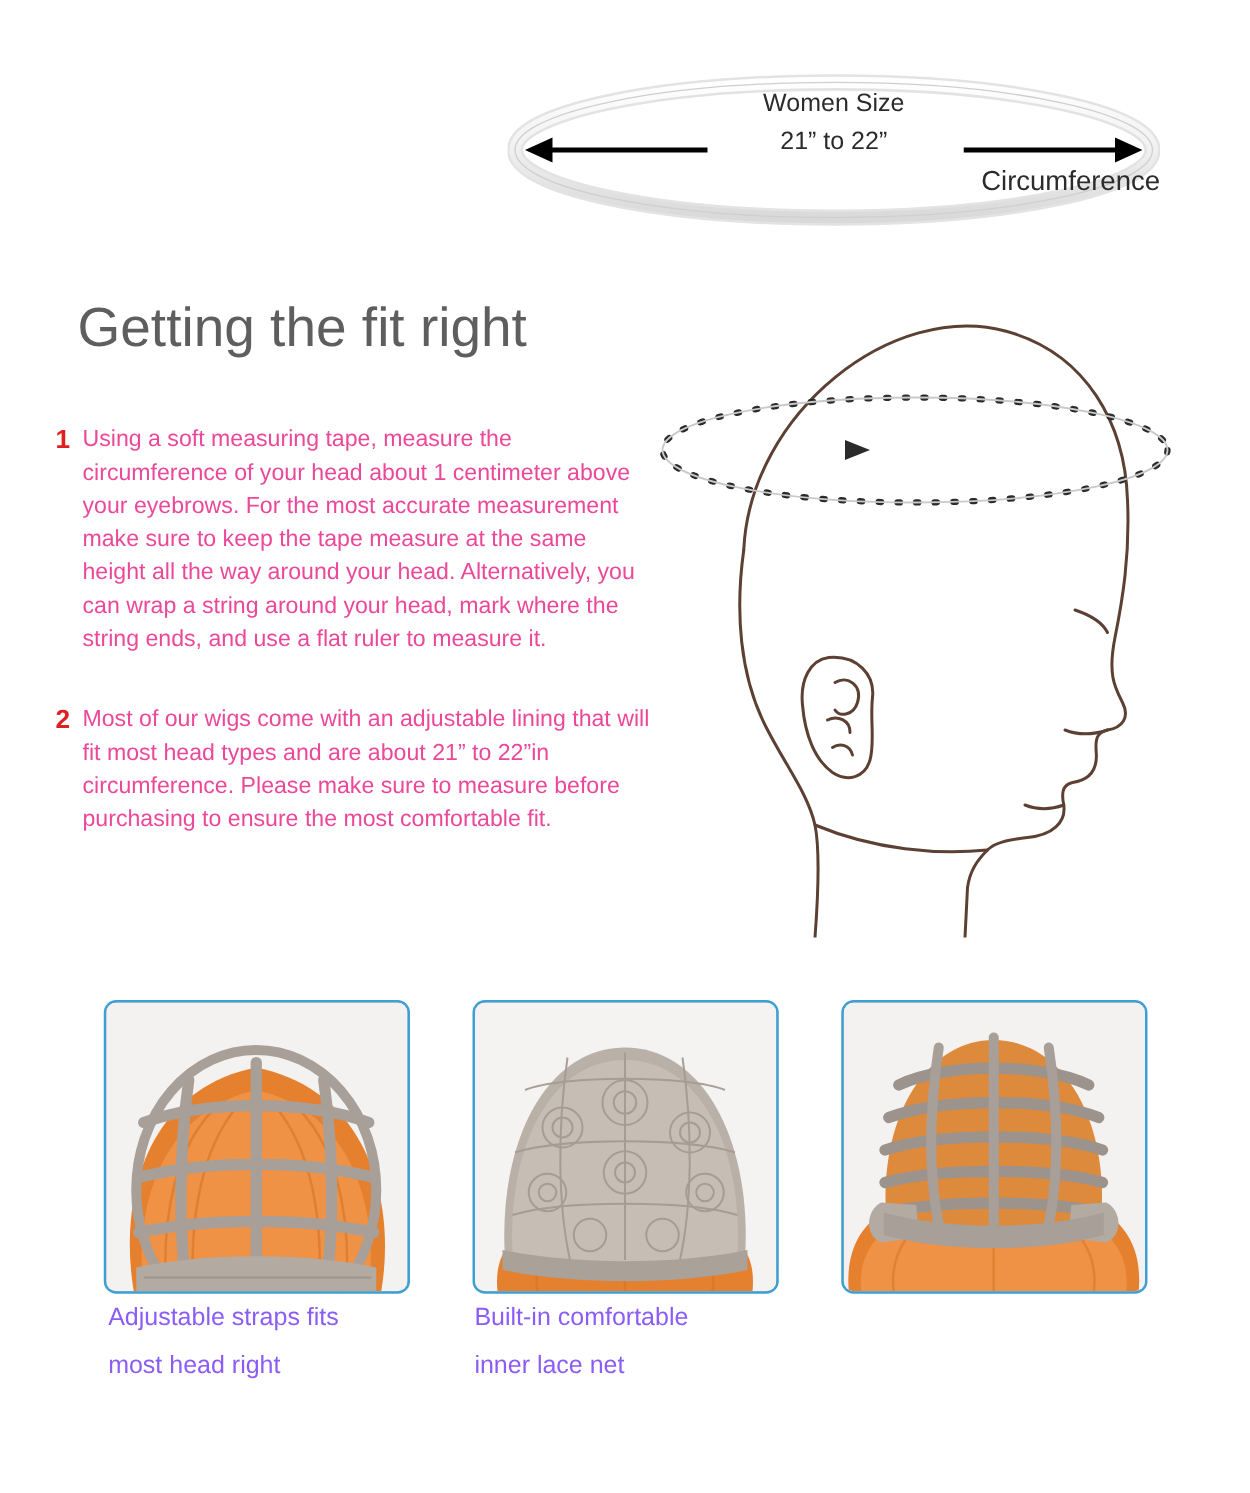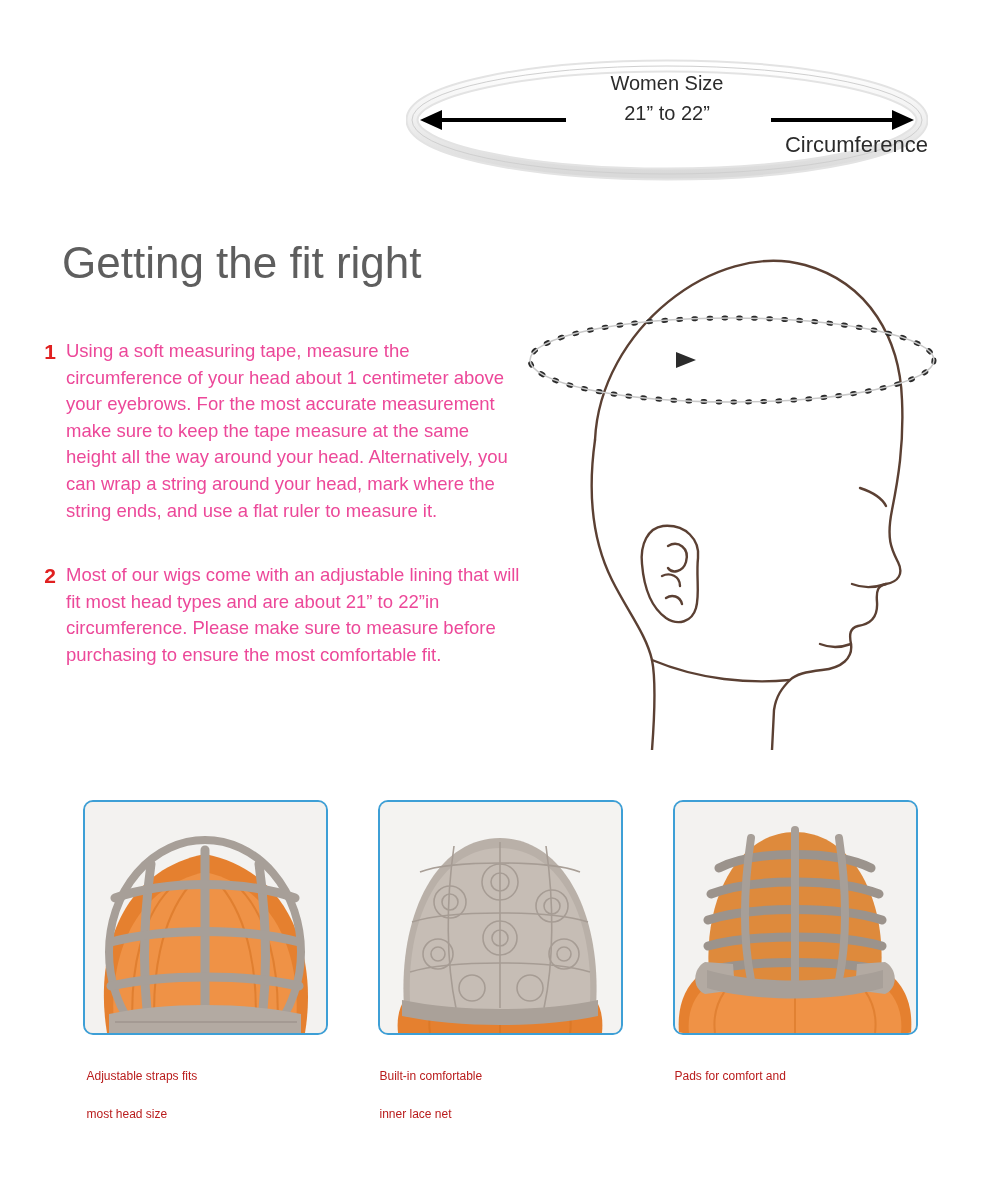--- a/index.html
+++ b/index.html
@@ -82,24 +82,23 @@
   .card { width: 245px; }
   .card .photo {
     width: 245px; height: 235px;
     border: 2px solid #3d9fd6;
     border-radius: 10px;
     overflow: hidden;
     position: relative;
     background: #cfcac4;
   }
   .card .caption {
-    margin-top: 22px;
-    font-size: 12px;
+    font-size: 20px;
     line-height: 38px;
-    color: #b91c1c;
+    color: #8b5cf6;
     text-align: left;
     padding-left: 4px;
   }
   .card:nth-child(2) .caption { padding-left: 2px; }
   .card:nth-child(3) .caption { padding-left: 2px; }
 
   
   .photo svg { display: block; }
 </style>
 </head>
@@ -227,21 +226,21 @@
           </g>
 
           <path d="M24 212 C80 200, 160 200, 216 212 L216 231 L24 231 Z" fill="#b3aaa2"></path>
           <g stroke="#9a918a" stroke-width="1.5" opacity="0.8">
             <path d="M30 220 L212 220"></path>
           </g>
         </svg>
       </div>
       <div class="caption">
         <div>Adjustable straps fits</div>
-        <div>most head size</div>
+        <div>most head right</div>
       </div>
     </div>
 
     <div class="card">
       <div class="photo">
         <svg width="241" height="231" viewBox="0 0 241 231">
           <rect width="241" height="231" fill="#f4f3f1"></rect>
 
           <path d="M18 231 C14 190, 40 170, 120 168 C200 170, 226 190, 222 231 Z" fill="#e5802f"></path>
           <g stroke="#d4701f" stroke-width="2" fill="none" opacity="0.5">
@@ -316,18 +315,17 @@
             <path d="M164 36 C172 90, 172 138, 164 178"></path>
           </g>
 
           <path d="M30 160 C18 166, 16 186, 30 192 L60 188 L58 162 Z" fill="#b3aaa2"></path>
           <path d="M210 160 C222 166, 224 186, 210 192 L180 188 L182 162 Z" fill="#b3aaa2"></path>
 
           <path d="M32 168 C80 182, 160 182, 208 168 L208 186 C160 200, 80 200, 32 186 Z" fill="#a79f98"></path>
         </svg>
       </div>
       <div class="caption">
-        <div>Pads for comfort and</div>
       </div>
     </div>
 
   </div>
 </div>
 
 </body></html>

